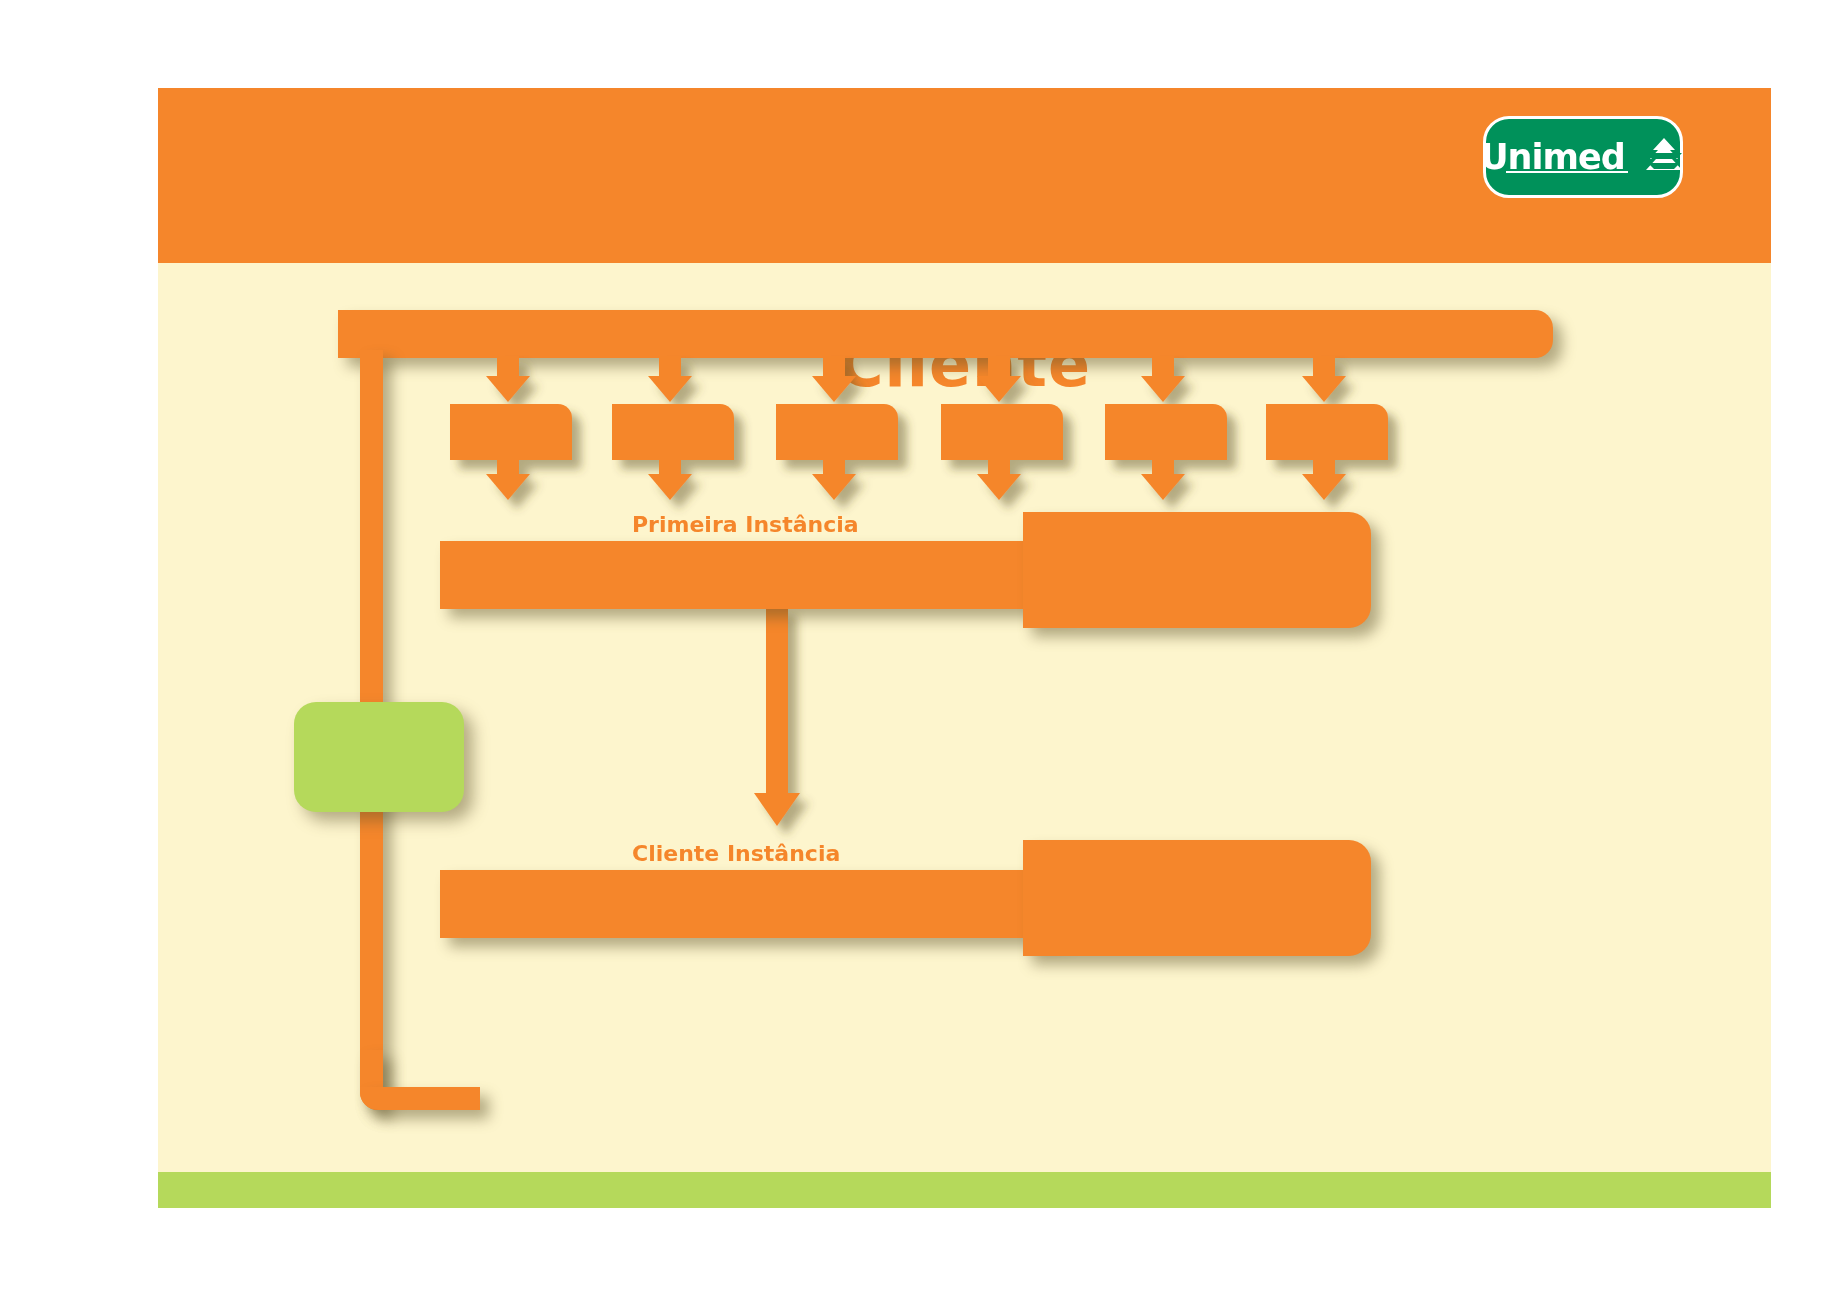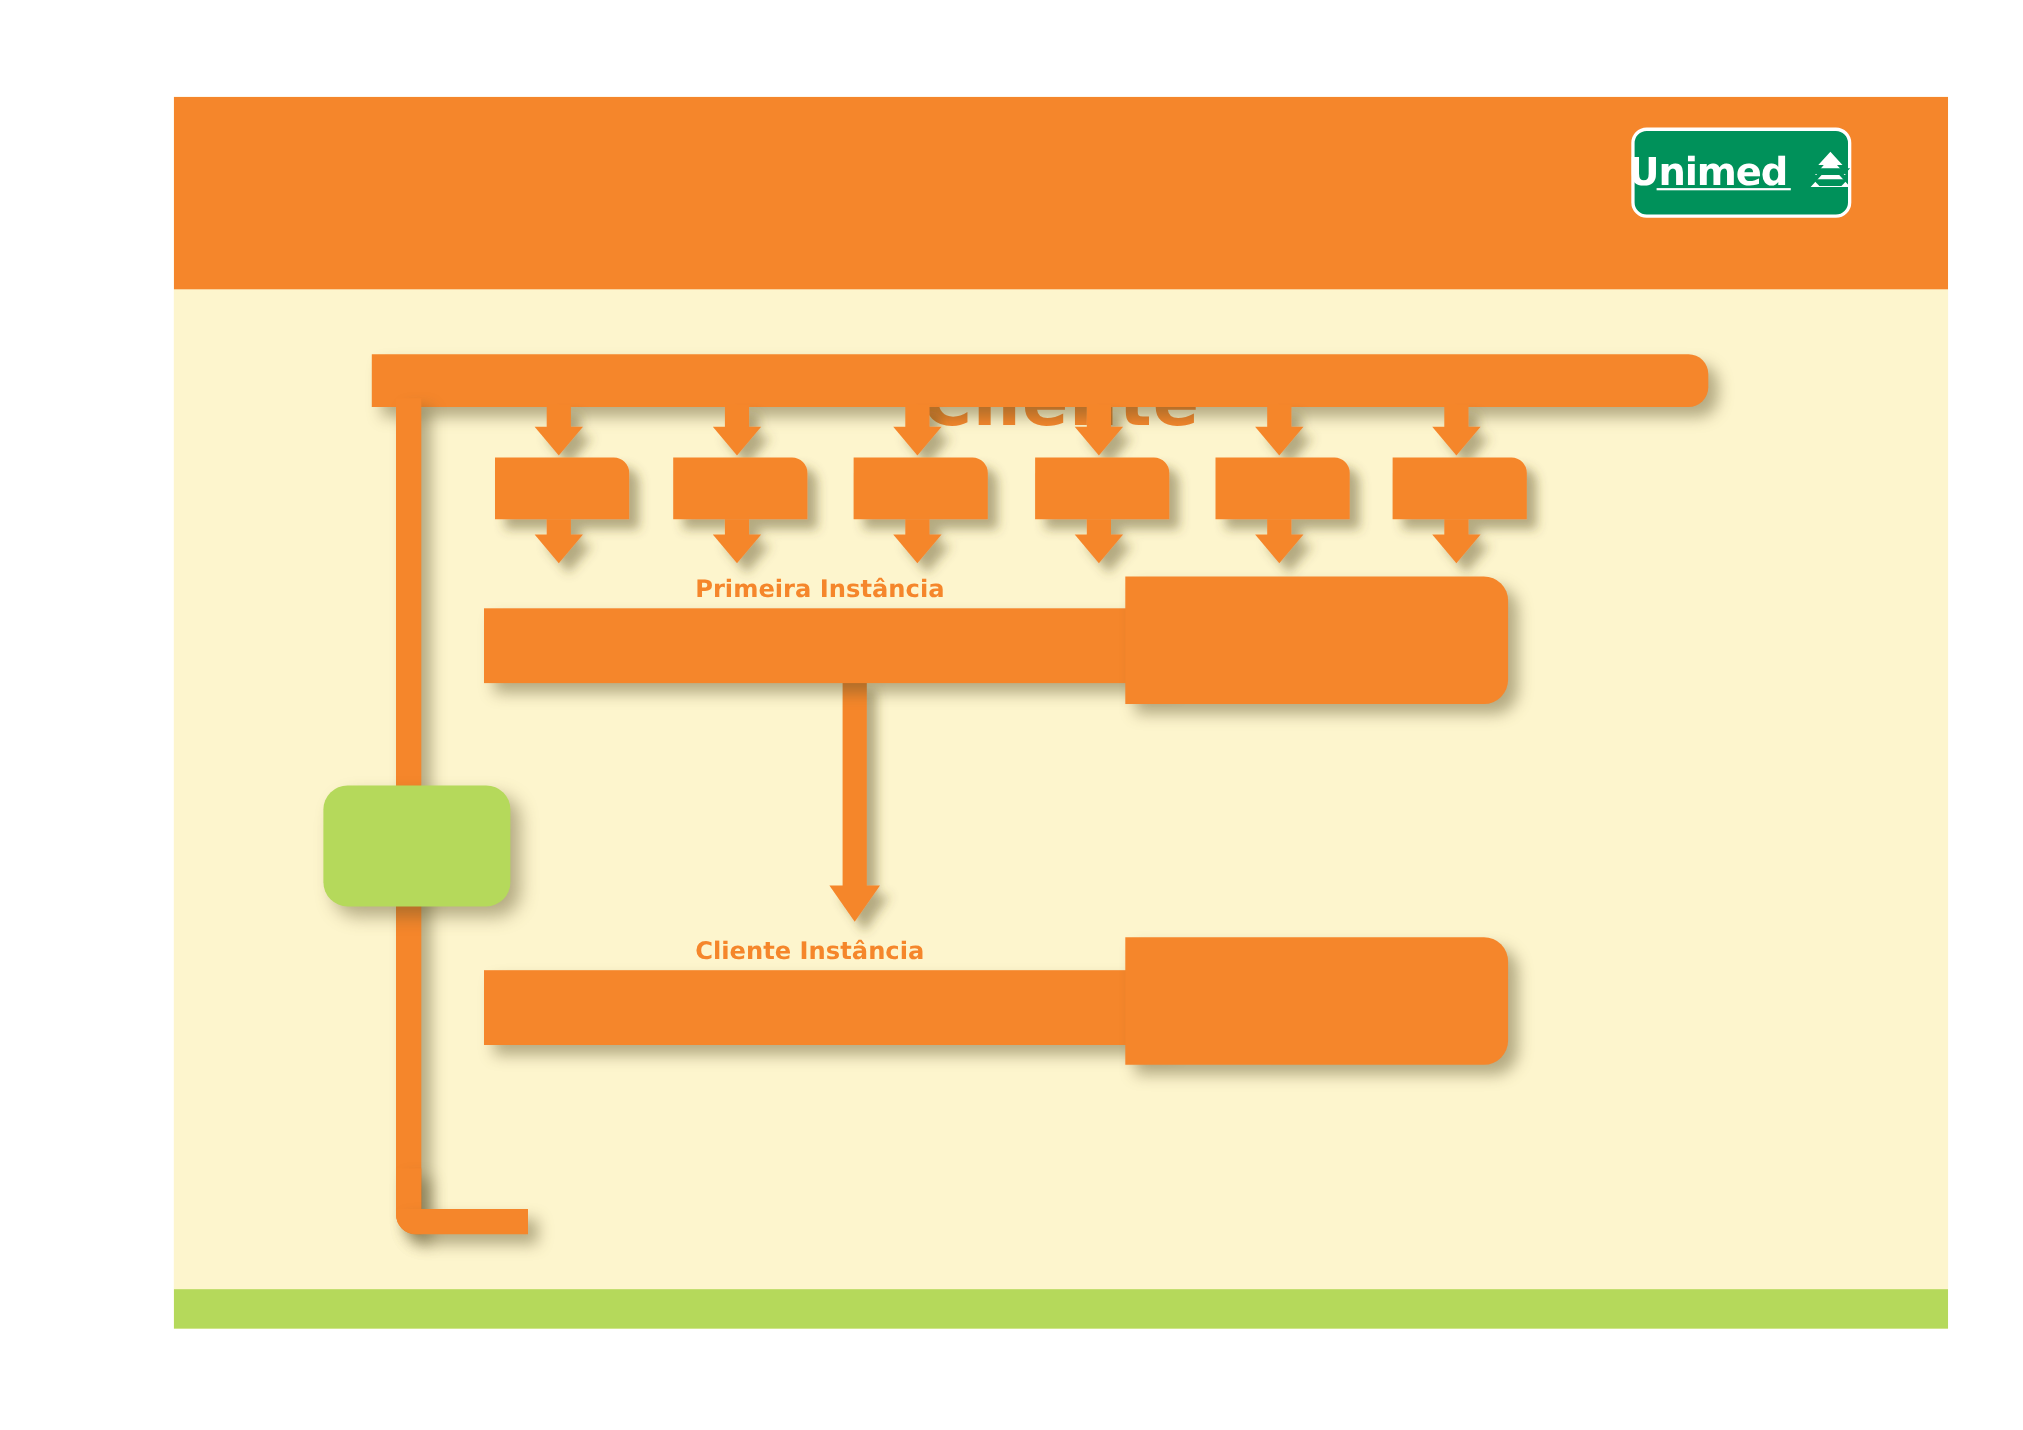--- a/index.html
+++ b/index.html
@@ -38,21 +38,21 @@
   }
 
   
   #logo {
     position: absolute;
     right: 88px;
     top: 28px;
     width: 200px;
     height: 82px;
     background: #00915a;
-    border-radius: 14px;
+    border-radius: 26px;
     border: 3px solid #ffffff;
     box-sizing: border-box;
   }
   #logo-inner {
     position: absolute;
     left: 0; top: 0; right: 0; bottom: 0;
     display: flex;
     align-items: center;
     justify-content: center;
   }
@@ -103,21 +103,21 @@
     font-family: "DejaVu Sans", sans-serif;
     font-weight: bold;
     font-size: 62px;
     letter-spacing: 1px;
     z-index: 1;
   }
 
   
   #flow {
     position: absolute;
-    left: 0; top: 12px;
+    left: 0; top: 0;
     width: 1613px;
     height: 1120px;
     z-index: 4;
   }
 
   
   .shp {
     position: absolute;
     background: #f5862b;
     filter: drop-shadow(9px 9px 7px rgba(90,80,40,0.45));

